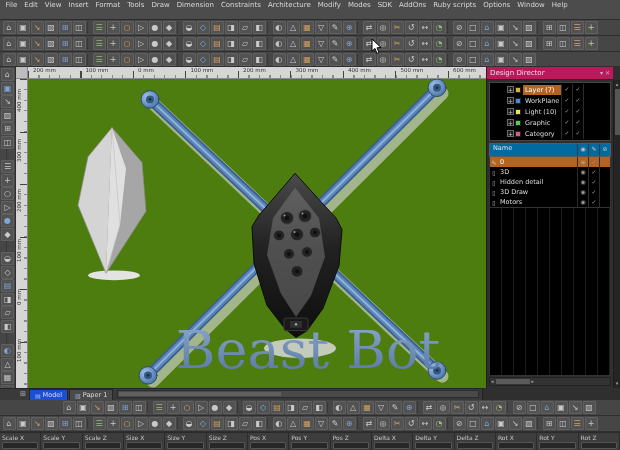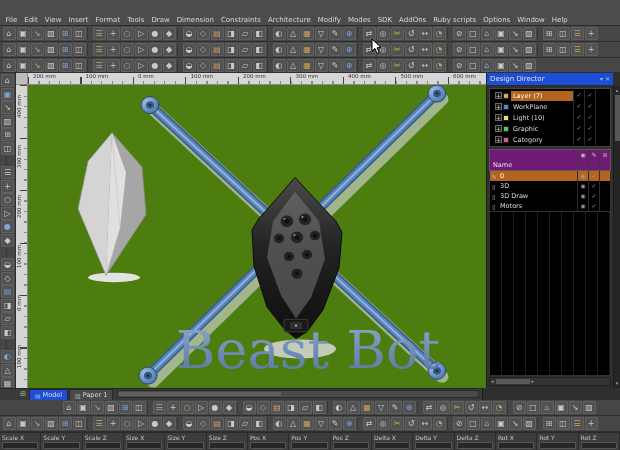--- a/index.html
+++ b/index.html
@@ -1,19 +1,19 @@
 <!DOCTYPE html>
 <html><head>
 <meta charset="utf-8">
 <style>
 *{margin:0;padding:0;box-sizing:border-box}
 html,body{width:620px;height:450px;overflow:hidden}
 body{font-family:"DejaVu Sans","Liberation Sans",sans-serif;background:#333}
 .app{width:620px;height:450px;display:flex;flex-direction:column;background:#414141;position:relative}
-.menubar{height:26px;background:#4c4c4c;border-bottom:1px solid #2d2d2d;display:flex;align-items:flex-end;padding:0 2px;overflow:hidden}
+.menubar{height:20px;background:#4c4c4c;border-bottom:1px solid #2d2d2d;display:flex;align-items:flex-start;padding:0 2px;overflow:hidden}
 .menu-item{font-size:7px;line-height:10px;color:#d8d8d8;padding:0 3.5px;white-space:nowrap}
 .tbrow{height:16px;background:#464646;border-bottom:1px solid #2f2f2f;display:flex;align-items:center;padding:0 2px;overflow:hidden;flex:none}
 .tbrow.small{height:15px}
 .tb-icon{flex:none;width:13px;height:13px;margin:0 .5px;background:#525252;border:1px solid #616161;border-radius:1px;color:#c9c9c9;font-size:8px;line-height:11px;text-align:center;overflow:hidden}
 .tb-sep{flex:none;width:4px;height:11px;border-left:1px solid #383838;margin:0 1px}
 .tbrow .tb-icon:nth-child(7n+3){color:#d8a35c}
 .tbrow .tb-icon:nth-child(11n+5){color:#7fa8d8}
 .tbrow .tb-icon:nth-child(13n+8){color:#93bd7d}
 #tb-bot1{padding-left:62px}
 .main{flex:1;display:flex;min-height:0}
@@ -28,31 +28,31 @@
  background-size:100% 7px,100% 3px;background-position:left bottom,left bottom;background-repeat:no-repeat,no-repeat}
 .rlabel{position:absolute;top:0;font-size:5.5px;color:#333;white-space:nowrap}
 .canvas-row{flex:1;display:flex;min-height:0}
 .ruler-left{flex:none;width:12px;position:relative;overflow:hidden;background-color:#d6d6d6;border-right:1px solid #8a8a8a;
  background-image:repeating-linear-gradient(180deg,#444 0 1px,transparent 1px 52.5px),repeating-linear-gradient(180deg,#8a8a8a 0 1px,transparent 1px 10.5px);
  background-size:7px 100%,3px 100%;background-position:right top,right top;background-repeat:no-repeat,no-repeat}
 .rlabel-v{position:absolute;left:0;font-size:5.5px;color:#333;writing-mode:vertical-rl;transform:rotate(180deg);white-space:nowrap}
 .canvas{flex:1;position:relative;background:#4d7c0f;min-width:0}
 .canvas svg{position:absolute;inset:0;width:100%;height:100%;display:block}
 .panel{flex:none;width:134px;background:#2f2f2f;border-left:1px solid #1f1f1f;display:flex;flex-direction:column;position:relative;padding-right:7px}
-.panel-header{flex:none;height:13px;background:#1d4ed8;border-bottom:1px solid #2a2a2a;display:flex;align-items:center;padding:0 3px;gap:2px}
+.panel-header{flex:none;height:13px;background:#be185d;border-bottom:1px solid #2a2a2a;display:flex;align-items:center;padding:0 3px;gap:2px}
 .panel-title{font-size:7px;color:#e0e0e0;flex:1;white-space:nowrap;overflow:hidden}
 .ph-btn{font-size:6px;color:#b8b8b8;line-height:8px}
-.tree{flex:none;margin:2px;background:#000;border:1px solid #454545;padding:1px 4px}
+.tree{flex:none;margin:2px;background:#000;border:1px solid #454545;padding:1px 16px}
 .tree-row{height:11px;display:flex;align-items:center}
 .exp{flex:none;width:7px;height:7px;background:#1a1a1a;border:1px solid #6a6a6a;color:#ccc;font-size:6px;line-height:5px;text-align:center;margin:0 1px}
 .tico{flex:none;width:6px;height:6px;margin-right:2px;border:1px solid #222}
 .tree-label{flex:1;font-size:6.5px;color:#ddd;padding:0 2px;white-space:nowrap;overflow:hidden;line-height:10px}
 .tree-row.sel .tree-label{background:#b4641e;color:#fff}
 .tcell{flex:none;width:11px;align-self:stretch;border-left:1px solid #2c2c2c;font-size:6px;line-height:10px;color:#9a9a9a;text-align:center;overflow:hidden}
-.cols-header{flex:none;height:22px;margin:0 2px;background:#701a75;border:1px solid #5a5a5a;display:flex;align-items:flex-end}
+.cols-header{flex:none;height:14px;margin:0 2px;background:#0369a1;border:1px solid #5a5a5a;display:flex;align-items:flex-start}
 .col-name{flex:1;font-size:6.5px;color:#e2e2e2;padding:0 3px;line-height:9px}
 .cols-header .tcell{line-height:9px;color:#c0c0c0;border-left:1px solid #3a3a3a}
 .layers{flex:none;margin:0 2px;background:#000;border:1px solid #333;border-top:none}
 .layer-row{height:10px;display:flex;align-items:center}
 .layer-row.sel{background:#b4641e}
 .lico{flex:none;width:8px;font-size:6px;color:#c0c0c0;text-align:center;line-height:9px}
 .layer-name{flex:1;font-size:6.5px;color:#ddd;padding:0 2px;white-space:nowrap;overflow:hidden;line-height:9px}
 .layer-row.sel .layer-name{color:#fff}
 .panel-grid{flex:1;margin:0 2px;background-color:#000;border:1px solid #333;border-top:none;background-image:repeating-linear-gradient(90deg,transparent 0 11px,#1d1d1d 11px 12px)}
 .panel-hscroll{flex:none;height:9px;margin:1px 2px 2px 2px;background:#333;border:1px solid #222;display:flex;align-items:center;padding:0 1px}
@@ -460,20 +460,27 @@
           </div>
           <div class="layer-row">
             <span class="lico">▯</span>
             <span class="layer-name">3D</span>
             <span class="tcell">◉</span>
             <span class="tcell">✓</span>
             <span class="tcell"></span>
           </div>
           <div class="layer-row">
             <span class="lico">▯</span>
+            <span class="layer-name">Hidden detail</span>
+            <span class="tcell">◉</span>
+            <span class="tcell">✓</span>
+            <span class="tcell"></span>
+          </div>
+          <div class="layer-row">
+            <span class="lico">▯</span>
             <span class="layer-name">3D Draw</span>
             <span class="tcell">◉</span>
             <span class="tcell">✓</span>
             <span class="tcell"></span>
           </div>
           <div class="layer-row">
             <span class="lico">▯</span>
             <span class="layer-name">Motors</span>
             <span class="tcell">◉</span>
             <span class="tcell">✓</span>

